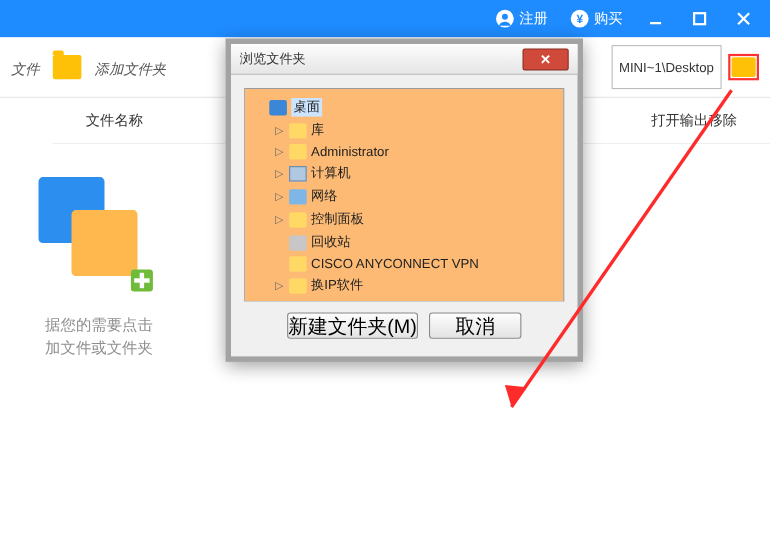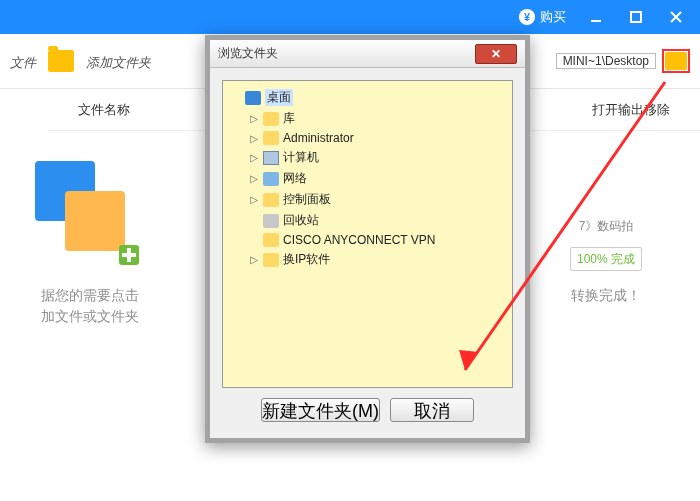--- a/index.html
+++ b/index.html
@@ -6,21 +6,21 @@
   body { font-family: "Microsoft YaHei", Arial, sans-serif; font-size: 13px; width: 700px; height: 501px; position: relative; overflow: hidden; background: #fff; }
   .titlebar { background: #1e8bff; height: 34px; display: flex; align-items: center; justify-content: flex-end; padding: 0 4px; color: #fff; }
   .titlebar .item { display: flex; align-items: center; gap: 4px; padding: 0 10px; height: 100%; font-size: 13px; }
   .titlebar .icon { width: 18px; height: 18px; display: inline-flex; align-items: center; justify-content: center; }
   .titlebar .winbtn { width: 40px; height: 100%; display: flex; align-items: center; justify-content: center; }
   .toolbar { height: 55px; background: #fff; border-bottom: 1px solid #e6e6e6; display: flex; align-items: center; padding: 0 10px; }
   .toolbar .left { display: flex; align-items: flex-end; gap: 12px; font-style: italic; }
   .toolbar .folder-icon { width: 26px; height: 22px; background: #ffc107; border-radius: 2px; position: relative; }
   .toolbar .folder-icon::before { content: ""; position: absolute; left: 0; top: -4px; width: 10px; height: 4px; background: #ffc107; border-radius: 2px 2px 0 0; }
   .toolbar .right { margin-left: auto; display: flex; align-items: center; gap: 6px; }
-  .toolbar .pathbox { border: 1px solid #bbb; background: #fff; height: 16px; padding: 0 6px; font-size: 12px; display: flex; align-items: center; color: #333; }
+  .toolbar .pathbox { border: 1px solid #bbb; background: #fff; height: 40px; padding: 0 6px; font-size: 12px; display: flex; align-items: center; color: #333; }
   .toolbar .browse { width: 28px; height: 24px; border: 2px solid #ff3030; position: relative; }
   .toolbar .browse-inner { width: 22px; height: 18px; background: #ffc107; border-radius: 2px; margin: 1px auto; }
   .header-row { display: flex; align-items: center; padding: 10px 30px; color: #333; height: 42px; border-bottom: 1px solid #eee; margin-left: 48px; }
   .header-row .col-name { flex: 1; }
   .header-row .actions { display: flex; color: #333; }
   .content { position: relative; padding: 30px 20px 10px 20px; display: flex; gap: 40px; }
   .card { display: flex; flex-direction: column; align-items: center; gap: 14px; width: 160px; color: #7b7b7b; text-align: center; font-size: 14px; line-height: 1.5; }
   .card .imgbox { width: 110px; height: 110px; position: relative; }
   .card .hint { color: #8f8f8f; }
   .card .pdf { margin-top: 40px; }
@@ -36,21 +36,21 @@
   .pdf-chip { background: #e33b3b; color: #fff; font-size: 10px; padding: 1px 4px; border-radius: 2px; display: inline-block; }
   .thumb { width: 70px; height: 50px; border: 1px solid #ccc; background: #fff; margin-left: 4px; display: inline-block; }
   .filerow { display: flex; align-items: center; gap: 4px; font-size: 12px; color: #555; margin-top: 6px; }
 
   
   .dialog { position: absolute; left: 205px; top: 35px; width: 325px; background: #f0f0f0; border: 5px solid #a3a3a3; box-shadow: 0 4px 16px rgba(0,0,0,.4); z-index: 10; font-size: 12px; }
   .dialog .dlg-title { height: 28px; background: linear-gradient(#fdfdfd,#e5e5e5); display: flex; align-items: center; padding: 0 8px; border-bottom: 1px solid #bbb; }
   .dialog .dlg-title .t { flex: 1; font-size: 12px; color: #333; }
   .dialog .dlg-close { width: 42px; height: 20px; background: #d04a3c; border: 1px solid #8a2c22; border-radius: 2px; display: flex; align-items: center; justify-content: center; color: #fff; font-weight: bold; font-size: 12px; }
   .dialog .body { padding: 12px; }
-  .dialog .tree { border: 1px solid #999; background: #fef9c3; height: 308px; padding: 6px 4px; overflow: auto; }
+  .dialog .tree { border: 1px solid #999; background: #fdba74; height: 194px; padding: 6px 4px; overflow: auto; }
   .tree ul { list-style: none; }
   .tree li { padding: 2px 0; display: flex; align-items: center; gap: 4px; white-space: nowrap; }
   .tree .lvl1 { padding-left: 4px; }
   .tree .lvl2 { padding-left: 22px; }
   .tree .exp { width: 10px; height: 10px; display: inline-flex; align-items: center; justify-content: center; color: #666; font-size: 10px; }
   .tree .ico { width: 16px; height: 14px; display: inline-block; }
   .ico.desktop { background: #3a87d8; border-radius: 2px; }
   .ico.folder { background: #ffd866; border-radius: 2px; position: relative; }
   .ico.computer { background: #b0c8e0; border: 1px solid #6a89a8; }
   .ico.network { background: #7eb7e6; border-radius: 2px; }
@@ -66,20 +66,30 @@
   .arrow polygon { fill: #ff2a2a; }
 </style>
 </head>
 <body>
 
 <div class="titlebar">
   <div class="item">
     <span class="icon">
         <svg viewBox="0 0 20 20" width="18" height="18">
           <circle cx="10" cy="10" r="9" fill="#fff"></circle>
+          <circle cx="10" cy="8" r="3" fill="#1e8bff"></circle>
+          <path d="M4 17c1-3 4-4 6-4s5 1 6 4" fill="#1e8bff"></path>
+        </svg>
+      </span>
+    <span>注册</span>
+  </div>
+  <div class="item">
+    <span class="icon">
+        <svg viewBox="0 0 20 20" width="18" height="18">
+          <circle cx="10" cy="10" r="9" fill="#fff"></circle>
           <text x="10" y="14" text-anchor="middle" font-size="12" fill="#1e8bff" font-weight="bold">¥</text>
         </svg>
       </span>
     <span>购买</span>
   </div>
   <div class="winbtn">
       <svg width="14" height="14">
         <line x1="2" y1="11" x2="12" y2="11" stroke="#fff" stroke-width="2"></line>
       </svg>
     </div>
@@ -148,30 +158,20 @@
       </div>
     </div>
     <div class="hint">
       <div>选择您要转换的文件</div>
       <div>或文件夹，点击打开</div>
     </div>
   </div>
 
   <div style="flex:1"></div>
 
-  <div class="card" style="margin-right:-6px">
-    <div style="height:110px;display:flex;flex-direction:column;justify-content:flex-end;align-items:center;gap:4px">
-      <div style="font-size:12px;color:#888">7》数码拍</div>
-      <div class="progress-label">
-        <span>100%</span>
-        <span>完成</span>
-      </div>
-    </div>
-    <div class="hint">转换完成！</div>
-  </div>
 </div>
 
 <div class="dialog">
   <div class="dlg-title">
     <span class="t">浏览文件夹</span>
     <span class="dlg-close">✕</span>
   </div>
   <div class="body">
     <div class="tree">
       <ul>

